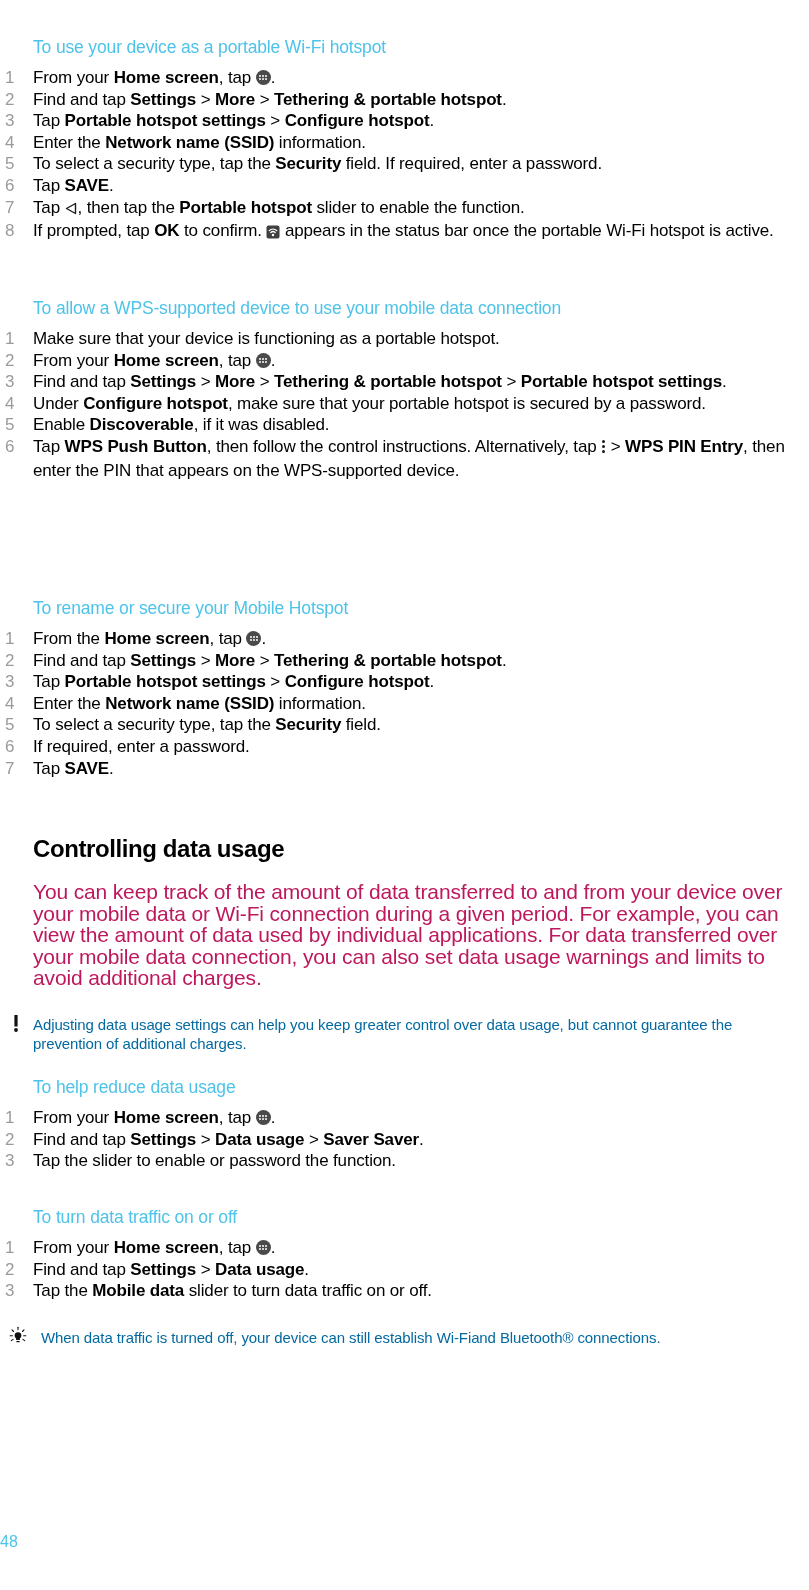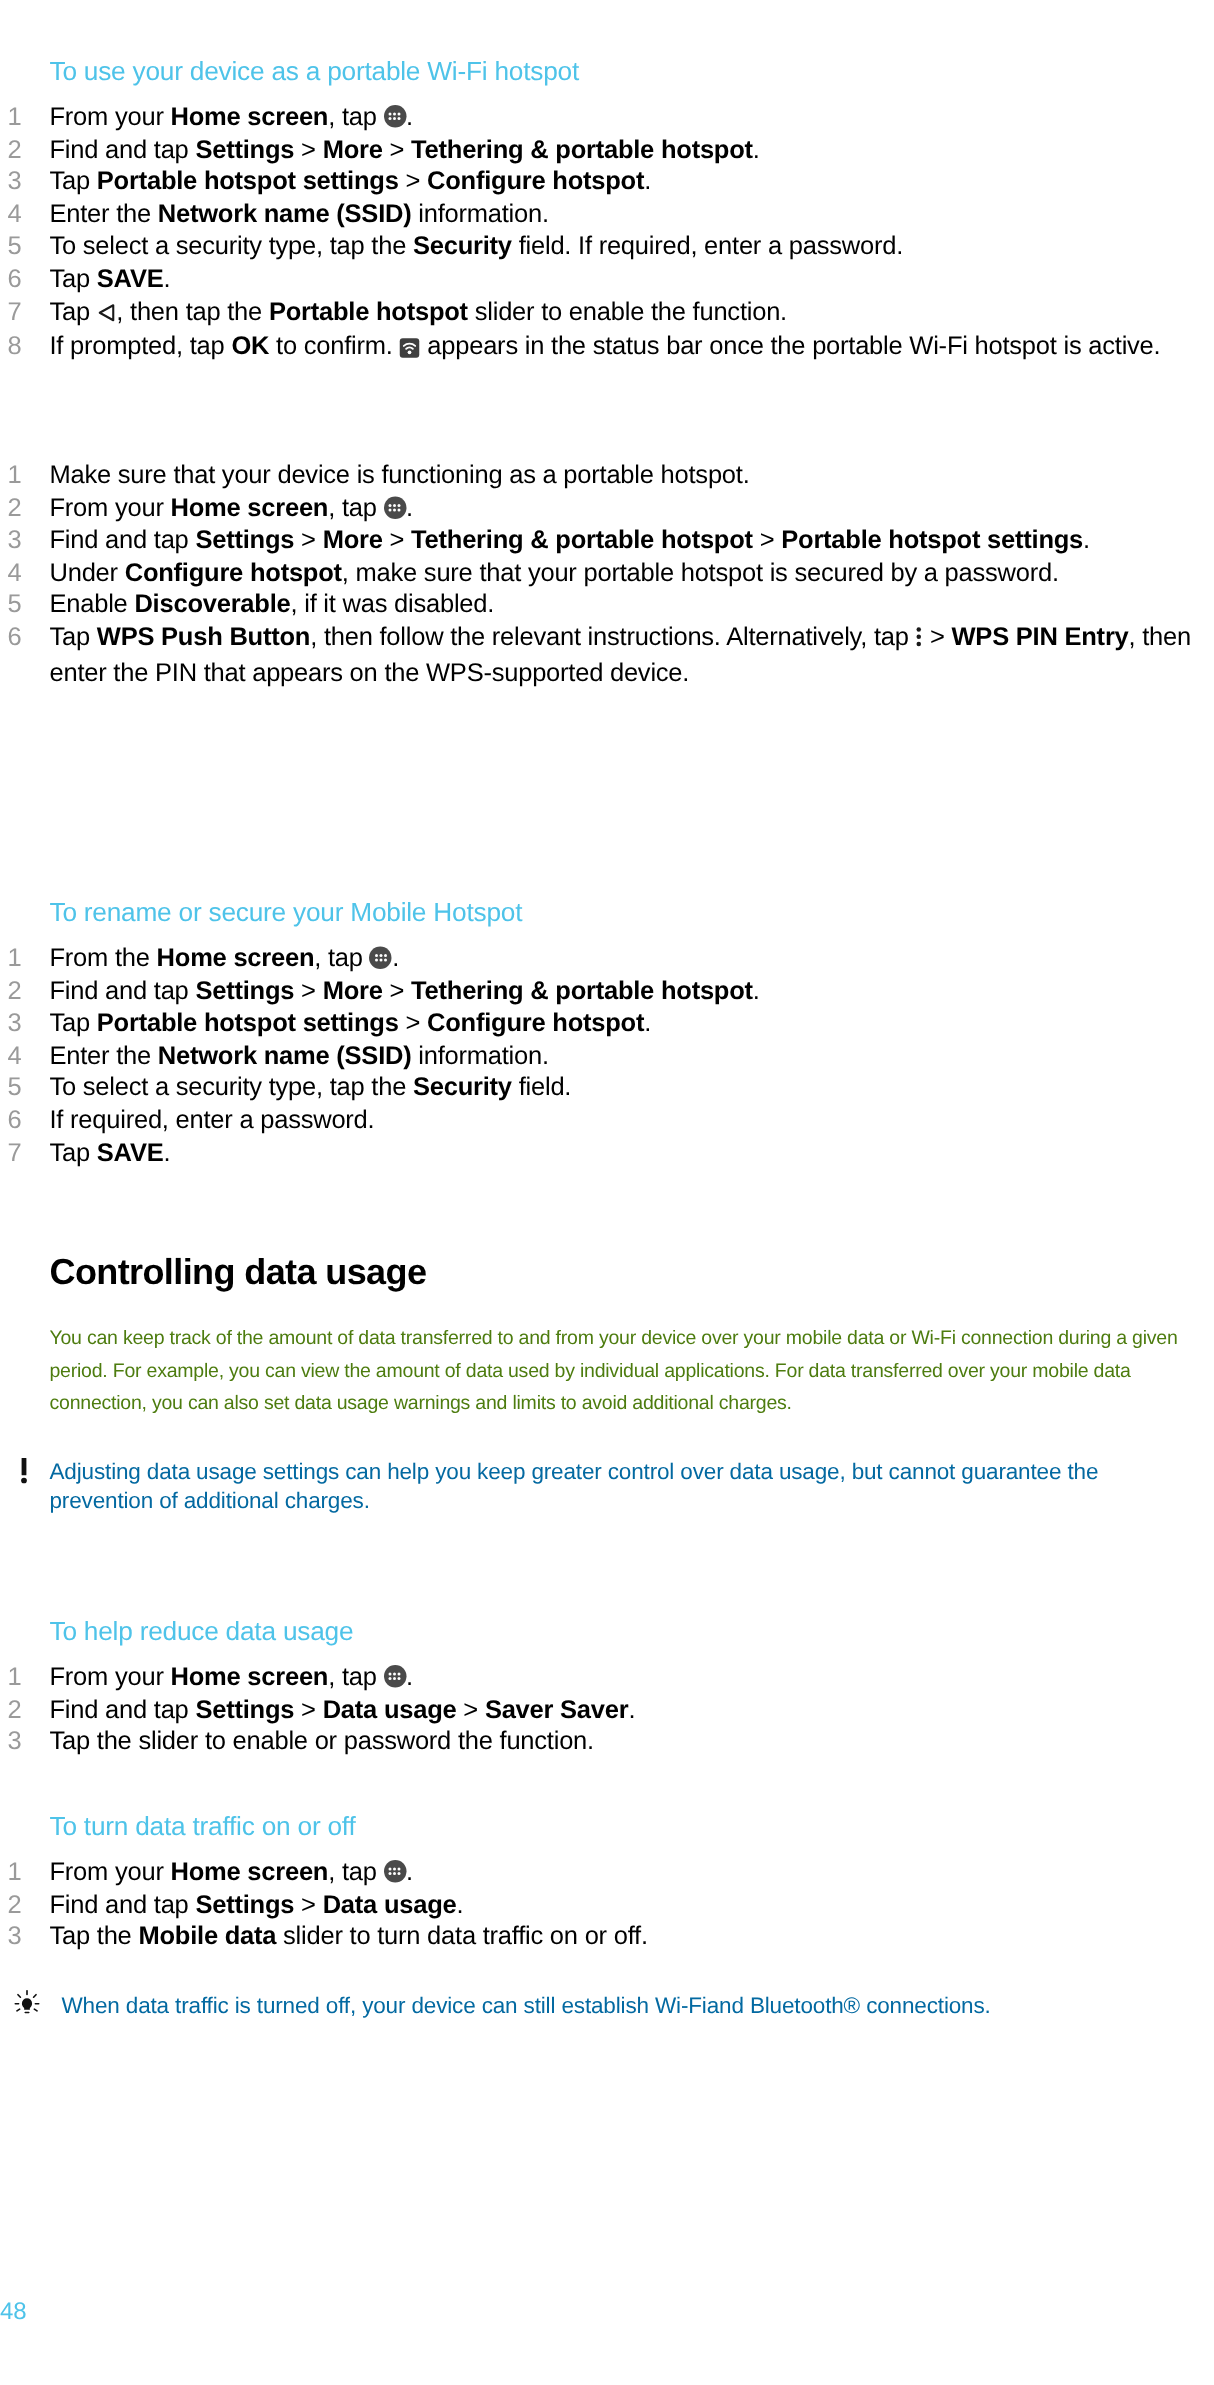--- a/index.html
+++ b/index.html
@@ -71,24 +71,24 @@
     color: #9a9a9a;
     font-size: 17px;
     line-height: 21.6px;
     text-align: left;
   }
 
   
   .body-para {
     margin: 0;
     padding: 0 14px 0 33px;
-    font-size: 13px;
+    font-size: 21px;
     line-height: 21.6px;
     letter-spacing: -0.15px;
-    color: #4d7c0f;
+    color: #be185d;
   }
 
   
   .note {
     position: relative;
     margin: 0;
     font-size: 15px;
     line-height: 19px;
     letter-spacing: -0.1px;
     color: #0369a1;
@@ -201,37 +201,38 @@
               <rect x="0.5" y="0.5" width="13" height="13" rx="2" fill="#3f3f3f"></rect>
               <path d="M3.2 5.6 A5.6 5.6 0 0 1 10.8 5.6" fill="none" stroke="#fff" stroke-width="1.25" stroke-linecap="round"></path>
               <path d="M4.8 7.5 A3.3 3.3 0 0 1 9.2 7.5" fill="none" stroke="#fff" stroke-width="1.25" stroke-linecap="round"></path>
               <circle cx="7" cy="9.9" r="1.25" fill="#fff"></circle>
             </svg></span><span> appears in the status bar once the portable Wi-Fi hotspot is active.</span>
       </li>
     </ol>
   </div>
 
   <div style="position:absolute; left:0; top:261px; width:809px;">
+    <h3 class="proc-heading">To allow a WPS-supported device to use your mobile data connection</h3>
 
     <ol class="steps" style="margin-top:9px;">
       <li>Make sure that your device is functioning as a portable hotspot.</li>
       <li>
         <span>From your </span><b>Home screen</b><span>, tap </span><span class="ic ic-appdrawer"><i></i><i></i><i></i><i></i><i></i><i></i></span><span>.</span>
       </li>
       <li>
         <span>Find and tap </span><b>Settings</b><span class="sep"> &gt; </span><b>More</b><span class="sep"> &gt; </span><b>Tethering &amp; portable hotspot</b><span class="sep"> &gt; </span><b>Portable hotspot settings</b><span>.</span>
       </li>
       <li>
         <span>Under </span><b>Configure hotspot</b><span>, make sure that your portable hotspot is secured by a password.</span>
       </li>
       <li>
         <span>Enable </span><b>Discoverable</b><span>, if it was disabled.</span>
       </li>
       <li>
-        <span>Tap </span><b>WPS Push Button</b><span>, then follow the relevant instructions. Alternatively, tap </span><span class="ic ic-kebab"><svg width="5" height="15" viewBox="0 0 5 15">
+        <span>Tap </span><b>WPS Push Button</b><span>, then follow the control instructions. Alternatively, tap </span><span class="ic ic-kebab"><svg width="5" height="15" viewBox="0 0 5 15">
               <circle cx="2.5" cy="2.6" r="1.5" fill="#1a1a1a"></circle>
               <circle cx="2.5" cy="7.5" r="1.5" fill="#1a1a1a"></circle>
               <circle cx="2.5" cy="12.4" r="1.5" fill="#1a1a1a"></circle>
             </svg></span><span class="sep"> &gt; </span><b>WPS PIN Entry</b><span>, then enter the PIN that appears on the WPS-supported device.</span>
       </li>
     </ol>
   </div>
 
   <div style="position:absolute; left:0; top:561px; width:809px;">
     <h3 class="proc-heading">To rename or secure your Mobile Hotspot</h3>

